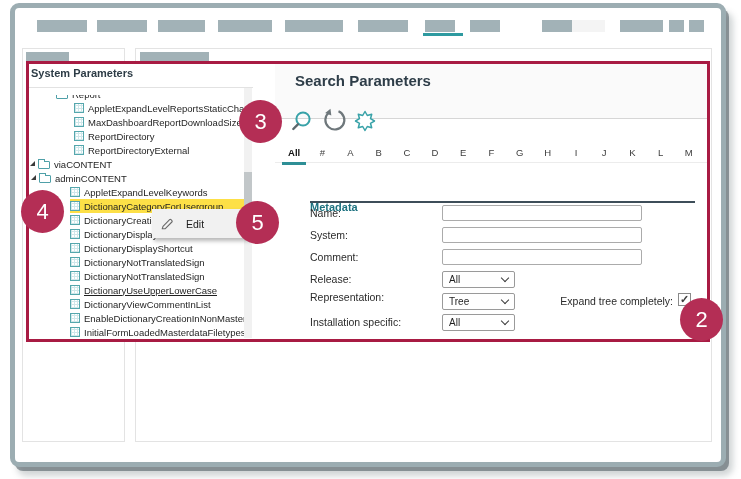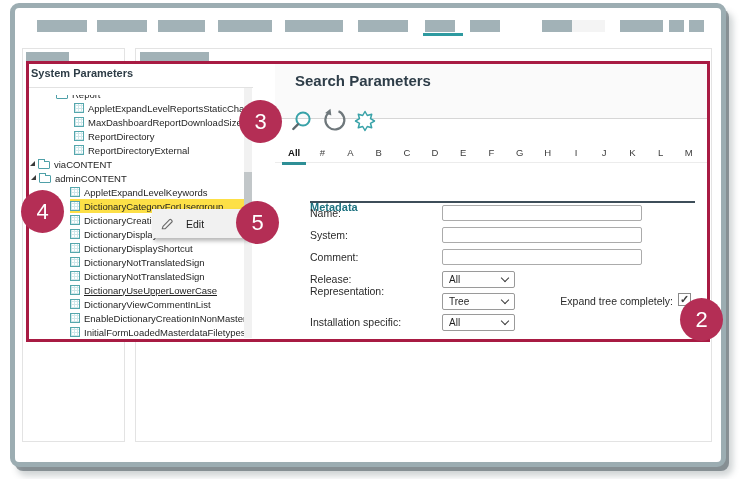--- a/index.html
+++ b/index.html
@@ -274,21 +274,21 @@
           <input class="form-input" style="top: 141px;">
           <div class="form-label" style="top: 165px;">System:</div>
           <input class="form-input" style="top: 163px;">
           <div class="form-label" style="top: 187px;">Comment:</div>
           <input class="form-input" style="top: 185px;">
           <div class="form-label" style="top: 208.5px;">Release:</div>
           <div class="sel" style="top: 206.5px;">
             <span>All</span>
             <span class="chev"></span>
           </div>
-          <div class="form-label" style="top: 221px;">Representation:</div>
+          <div class="form-label" style="top: 227px;">Representation:</div>
           <div class="sel" style="top: 228.5px;">
             <span>Tree</span>
             <span class="chev"></span>
           </div>
           <div class="form-label" style="top: 252px;">Installation specific:</div>
           <div class="sel" style="top: 250px;">
             <span>All</span>
             <span class="chev"></span>
           </div>
         </div>

